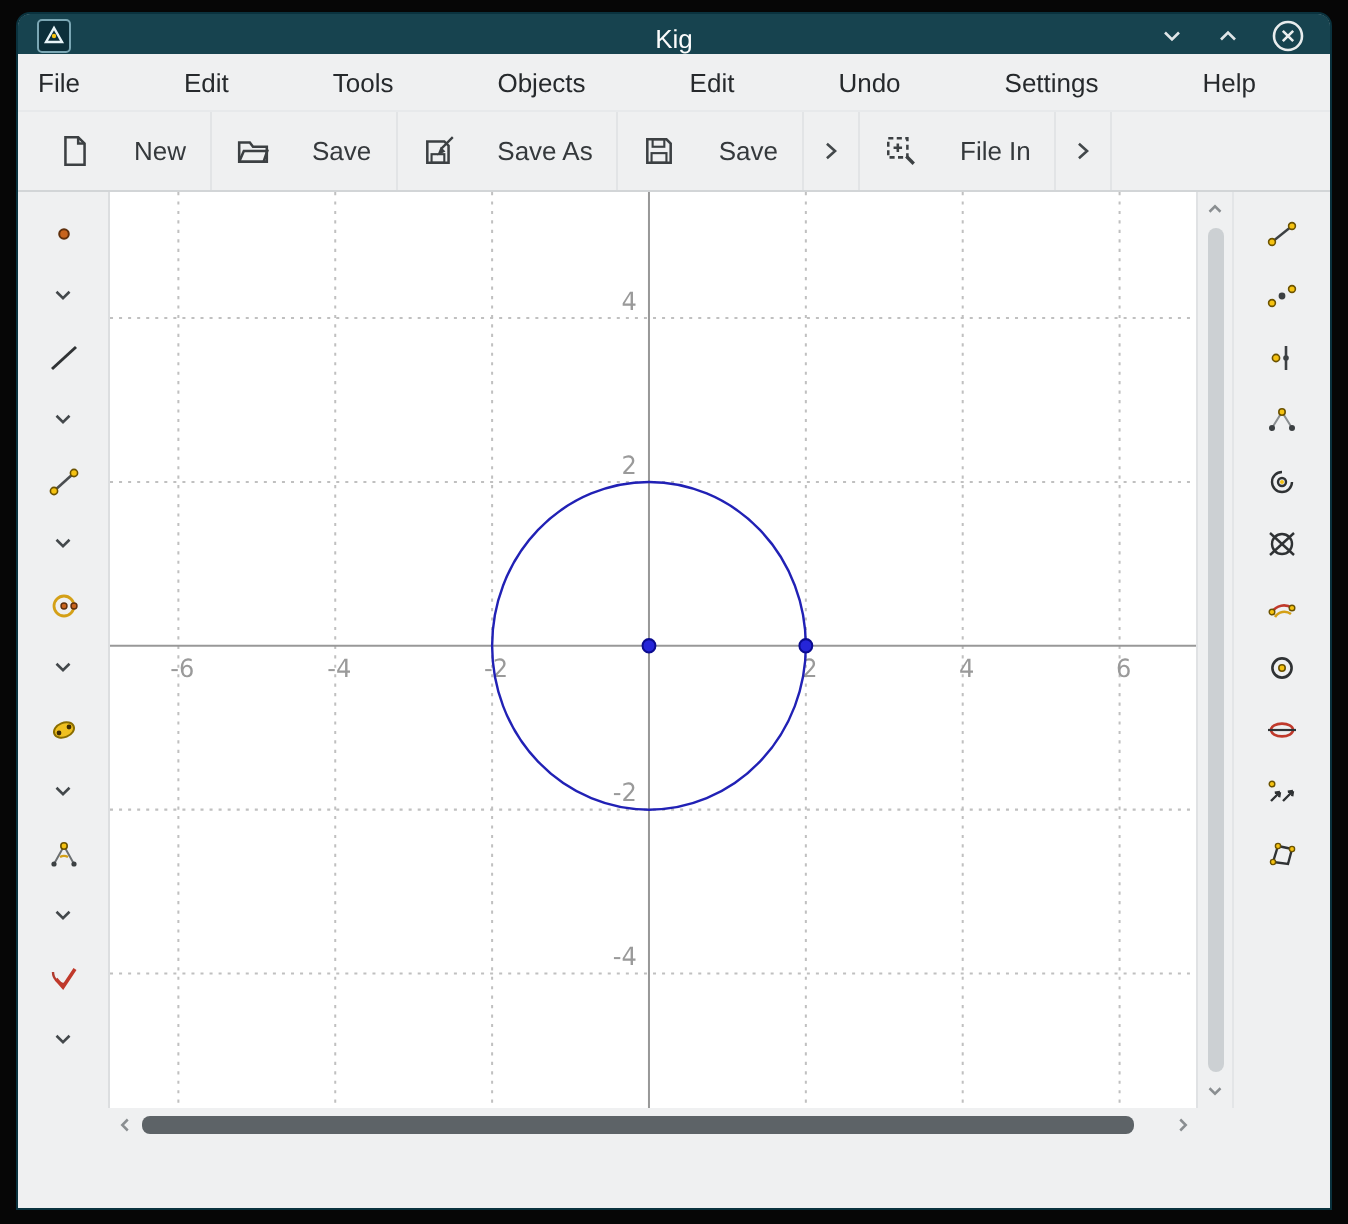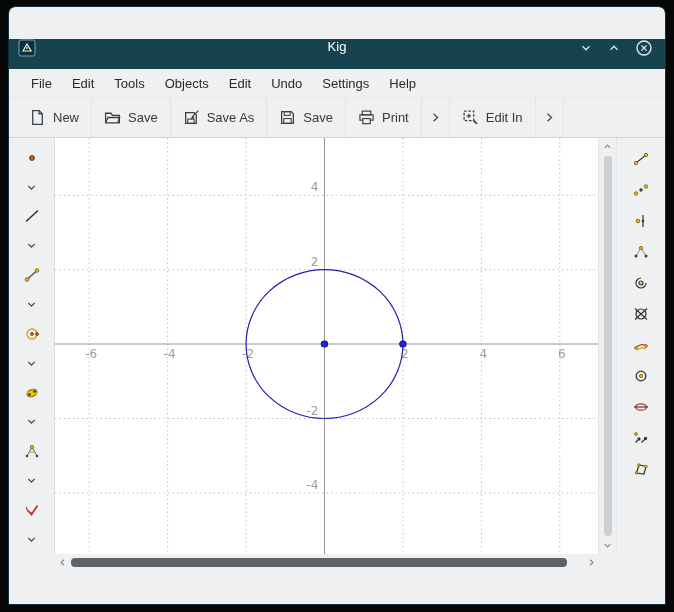--- a/index.html
+++ b/index.html
@@ -2,37 +2,37 @@
 <html><head>
 <meta charset="utf-8">
 <style>
   html,body{margin:0;padding:0;}
   body{width:674px;height:612px;background:#060606;position:relative;
        font-family:"Liberation Sans", sans-serif;overflow:hidden;}
   .window{position:absolute;left:9px;top:7px;width:656px;height:597px;
           background:#eff0f1;border-radius:6px 6px 0 0;overflow:hidden;
           display:flex;flex-direction:column;outline:1px solid #0a323e;}
   
-  .titlebar{height:30px;background:#17434f;position:relative;display:flex;
-            align-items:flex-start;flex:0 0 auto;margin-top:32px;}
+  .titlebar{height:20px;background:#17434f;position:relative;display:flex;
+            align-items:flex-end;flex:0 0 auto;}
   .app-icon{margin-left:9px;display:flex;}
   .win-title{position:absolute;left:0;right:0;text-align:center;color:#fcfcfc;
              font-size:13px;}
   .win-controls{margin-left:auto;display:flex;align-items:center;gap:14px;
                 padding-right:12px;}
   .win-btn{display:flex;align-items:center;justify-content:center;cursor:default;}
   
   .menubar{height:28px;display:flex;align-items:center;background:#eff0f1;
-           padding-left:12px;flex:0 0 auto;}
+           padding-left:0;flex:0 0 auto;gap:32px;}
   .menu-item{padding:4px 10px;font-size:13px;color:#26292c;}
   
   .toolbar{height:39px;display:flex;align-items:stretch;background:#eff0f1;
            border-top:1px solid #e7e9eb;border-bottom:1px solid #d2d5d7;
            padding-left:8px;flex:0 0 auto;}
-  .tb-btn{display:flex;align-items:center;gap:7px;padding:0 12px;font-size:13px;
+  .tb-btn{display:flex;align-items:center;gap:21px;padding:0 12px;font-size:13px;
           color:#35393c;border-right:1px solid #e2e4e6;}
   .tb-exp{padding:0 7px;}
   .tb-btn svg{display:block;}
   
   .main{flex:1 1 auto;display:flex;min-height:0;}
   .side-toolbar{background:#eff0f1;display:flex;flex-direction:column;
                 align-items:center;padding-top:5px;flex:0 0 auto;}
   .side-toolbar.left{width:45px;border-right:1px solid #dcdee0;}
   .side-toolbar.right{width:48px;border-left:1px solid #e3e5e7;}
   .tool-slot{height:31px;width:34px;display:flex;align-items:center;
@@ -120,40 +120,32 @@
       <span>Save As</span>
     </span>
     <span class="tb-btn">
       <svg width="17" height="17" viewBox="0 0 16 16">
         <path d="M2.5 2.5 h9 l2 2 v9 h-11 z" fill="none" stroke="#3c4043" stroke-width="1.2"></path>
         <rect x="5" y="2.5" width="5.5" height="3.5" fill="none" stroke="#3c4043" stroke-width="1"></rect>
         <rect x="4.5" y="9" width="7" height="4.5" fill="none" stroke="#3c4043" stroke-width="1"></rect>
       </svg>
       <span>Save</span>
     </span>
-    <span class="tb-btn">
-      <svg width="17" height="17" viewBox="0 0 16 16">
-        <rect x="4" y="2" width="8" height="3.5" fill="none" stroke="#3c4043" stroke-width="1.1"></rect>
-        <rect x="1.8" y="5.5" width="12.4" height="5" fill="none" stroke="#3c4043" stroke-width="1.1"></rect>
-        <rect x="4.5" y="9" width="7" height="4.8" fill="#eff0f1" stroke="#3c4043" stroke-width="1.1"></rect>
-      </svg>
-      <span>Print</span>
-    </span>
     <span class="tb-btn tb-exp">
       <svg width="13" height="13" viewBox="0 0 16 16">
         <polyline points="5.5,3.5 10.5,8 5.5,12.5" fill="none" stroke="#43484b" stroke-width="1.6"></polyline>
       </svg>
     </span>
     <span class="tb-btn">
       <svg width="17" height="17" viewBox="0 0 16 16">
         <rect x="2" y="2" width="9" height="9" fill="none" stroke="#3c4043" stroke-width="1.2" stroke-dasharray="2.4 1.6"></rect>
         <path d="M6.5 4.5 v4 M4.5 6.5 h4" stroke="#3c4043" stroke-width="1.2"></path>
         <path d="M10.5 10.5 L14 14" stroke="#3c4043" stroke-width="1.6"></path>
       </svg>
-      <span>Edit In</span>
+      <span>File In</span>
     </span>
     <span class="tb-btn tb-exp">
       <svg width="13" height="13" viewBox="0 0 16 16">
         <polyline points="5.5,3.5 10.5,8 5.5,12.5" fill="none" stroke="#43484b" stroke-width="1.6"></polyline>
       </svg>
     </span>
   </div>
 
   <div class="main">
 

